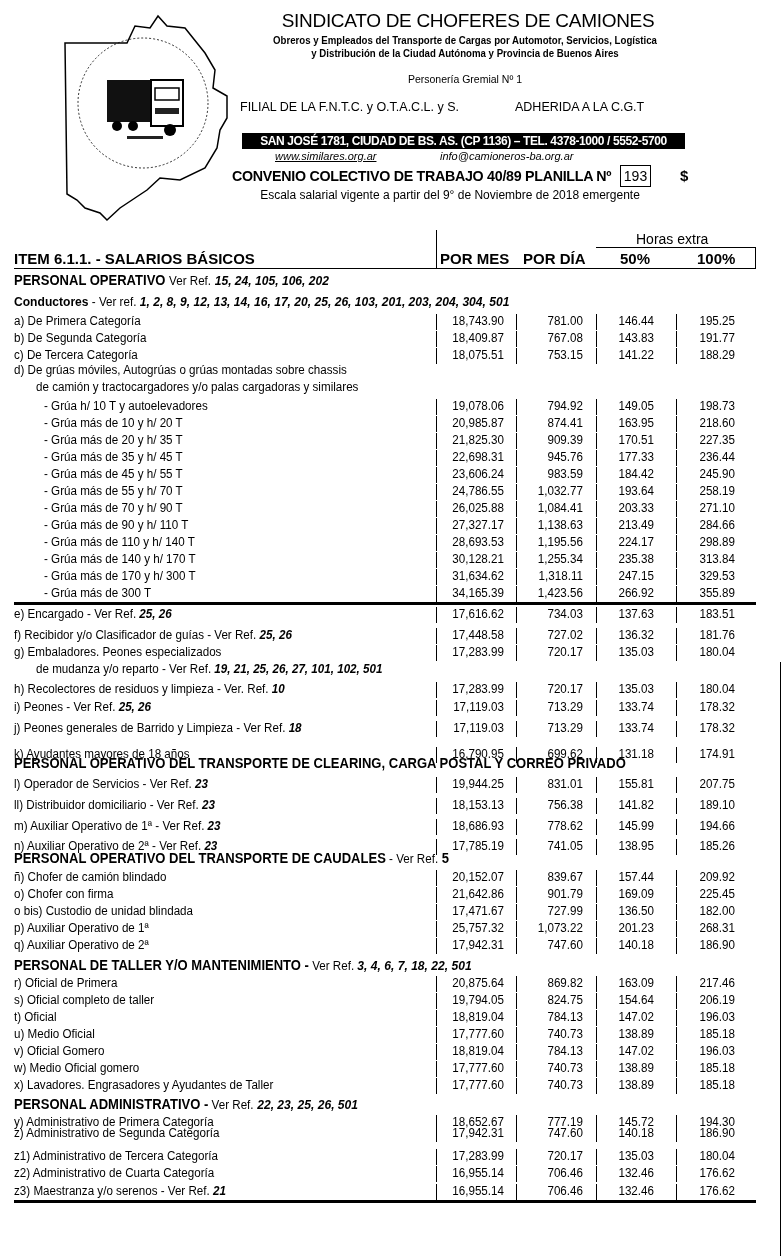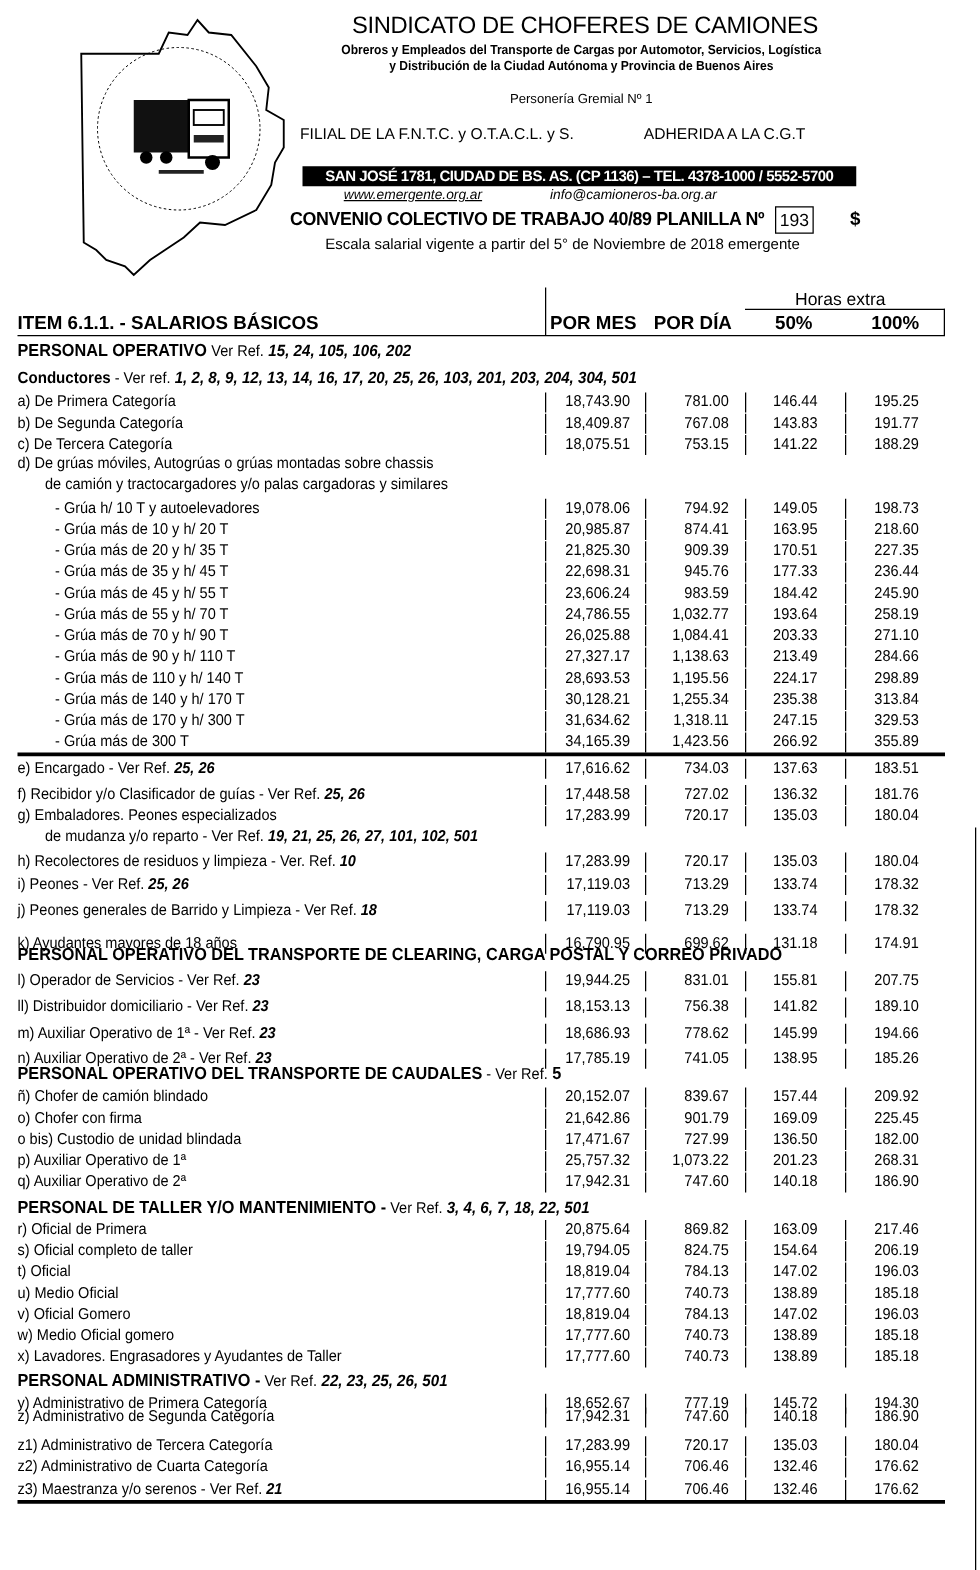--- a/index.html
+++ b/index.html
@@ -54,27 +54,27 @@
   <rect x="72" y="128" width="36" height="3" fill="#222"></rect>
 </svg>
 
 <div class="abs hdr-title">SINDICATO DE CHOFERES DE CAMIONES</div>
 <div class="abs hdr-sub" style="top:34px">Obreros y Empleados del Transporte de Cargas por Automotor, Servicios, Logística</div>
 <div class="abs hdr-sub" style="top:47px">y Distribución de la Ciudad Autónoma y Provincia de Buenos Aires</div>
 <div class="abs hdr-pers">Personería Gremial Nº 1</div>
 <div class="abs hdr-filial">FILIAL DE LA F.N.T.C. y O.T.A.C.L. y S.</div>
 <div class="abs hdr-adherida">ADHERIDA A LA C.G.T</div>
 <div class="abs hdr-address">SAN JOSÉ 1781, CIUDAD DE BS. AS. (CP 1136) – TEL. 4378-1000 / 5552-5700</div>
-<div class="abs hdr-web">www.emergente.org.ar</div>
+<div class="abs hdr-web">www.similares.org.ar</div>
 <div class="abs hdr-mail">info@camioneros-ba.org.ar</div>
 <div class="abs hdr-conv">CONVENIO COLECTIVO DE TRABAJO 40/89   PLANILLA Nº</div>
 <div class="abs hdr-plan-box">193</div>
 <div class="abs hdr-dollar">$</div>
 <div class="abs hdr-escala">
-  <div>Escala salarial vigente a partir del  5° de Noviembre de 2018 emergente</div>
+  <div>Escala salarial vigente a partir del  9° de Noviembre de 2018 emergente</div>
 </div>
 
 <div class="vline" style="left:436px; top:230px; height:38px;"></div>
 <div class="abs" style="left:636px; top:231px; font-size:14px;">Horas extra</div>
 <div class="hline" style="left:596px; top:247px; width:160px;"></div>
 <div class="vline" style="left:755px; top:247px; height:21px;"></div>
 <div class="th" style="left:14px; top:250px;">ITEM 6.1.1. - SALARIOS BÁSICOS</div>
 <div class="th" style="left:440px; top:250px;">POR MES</div>
 <div class="th" style="left:523px; top:250px;">POR DÍA</div>
 <div class="th" style="left:620px; top:250px;">50%</div>

